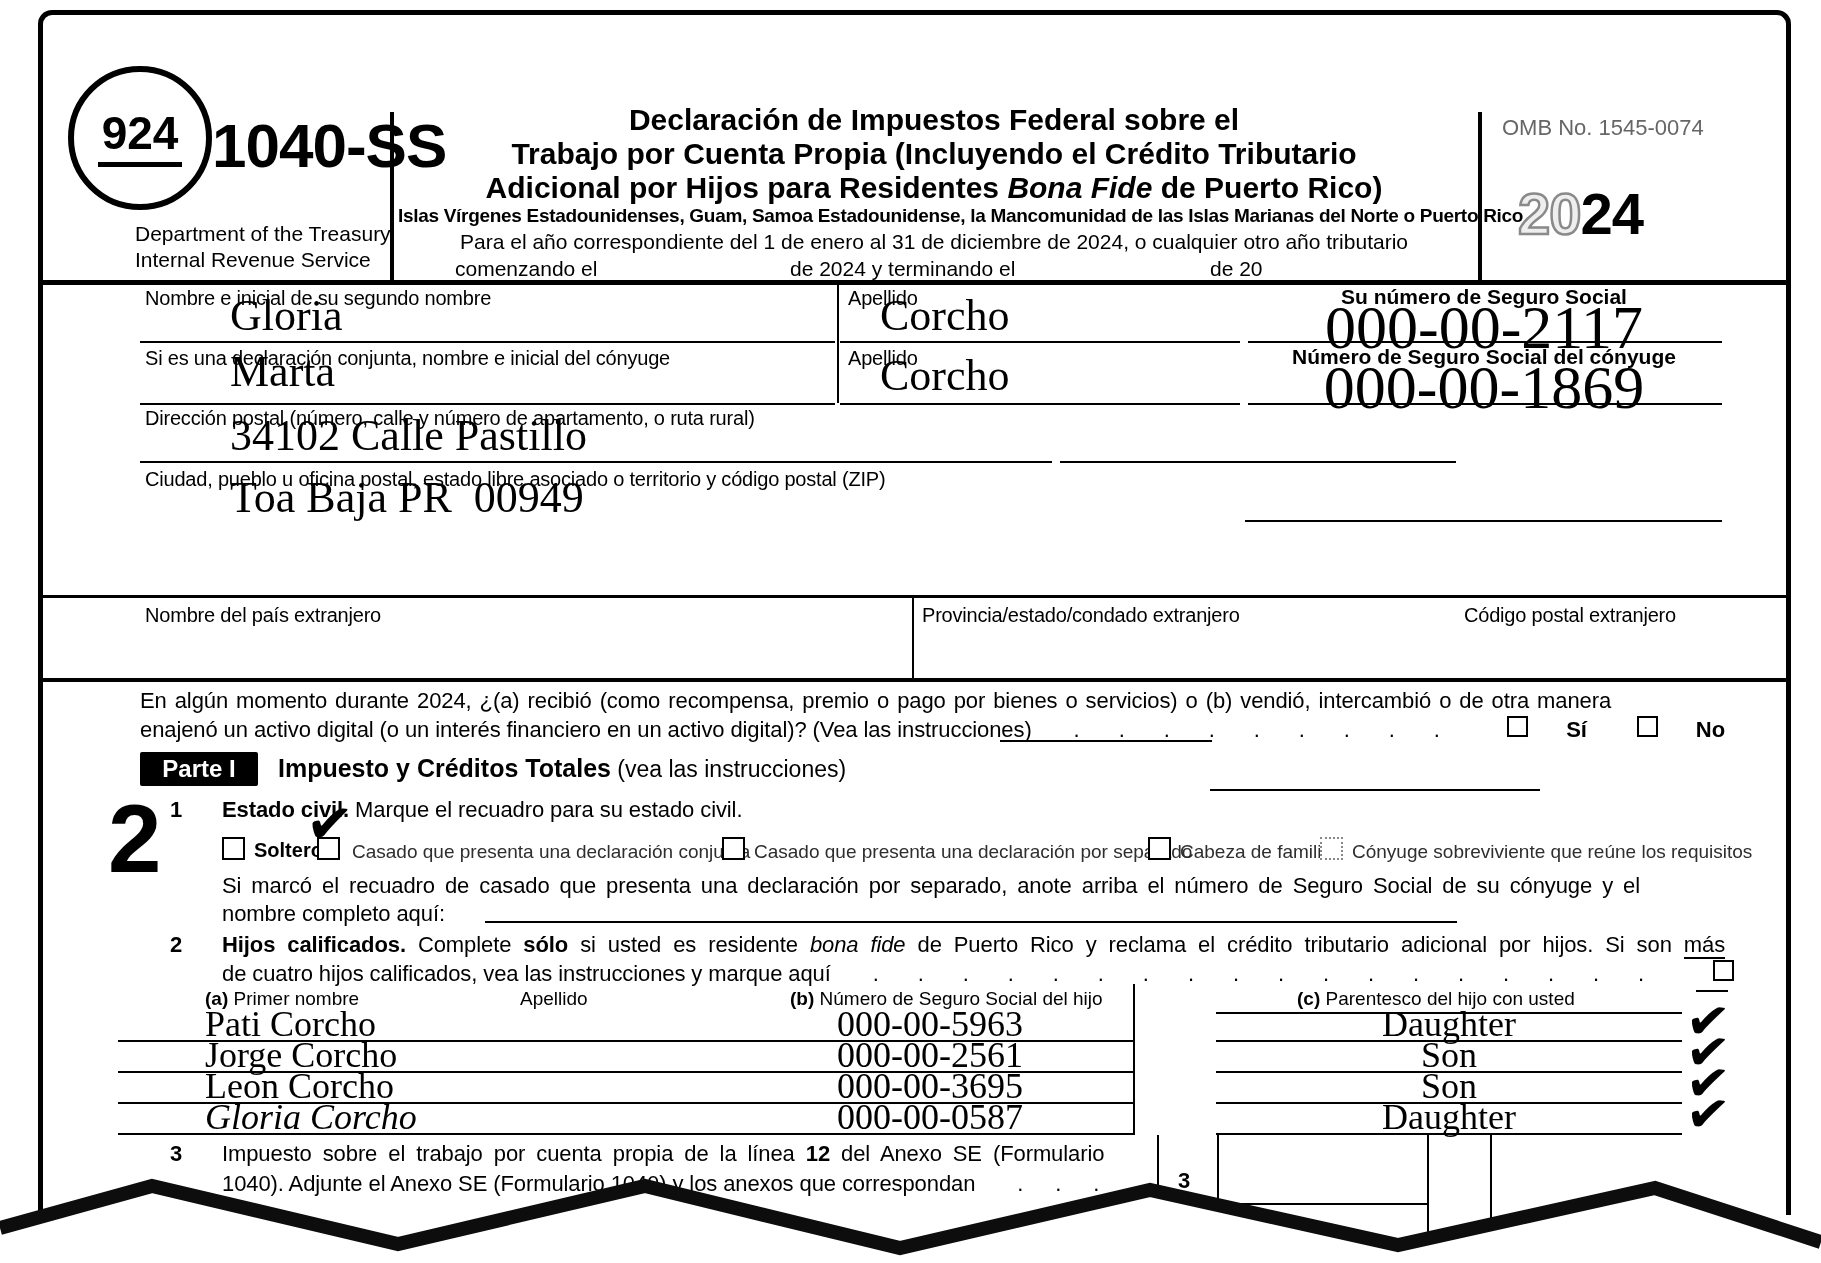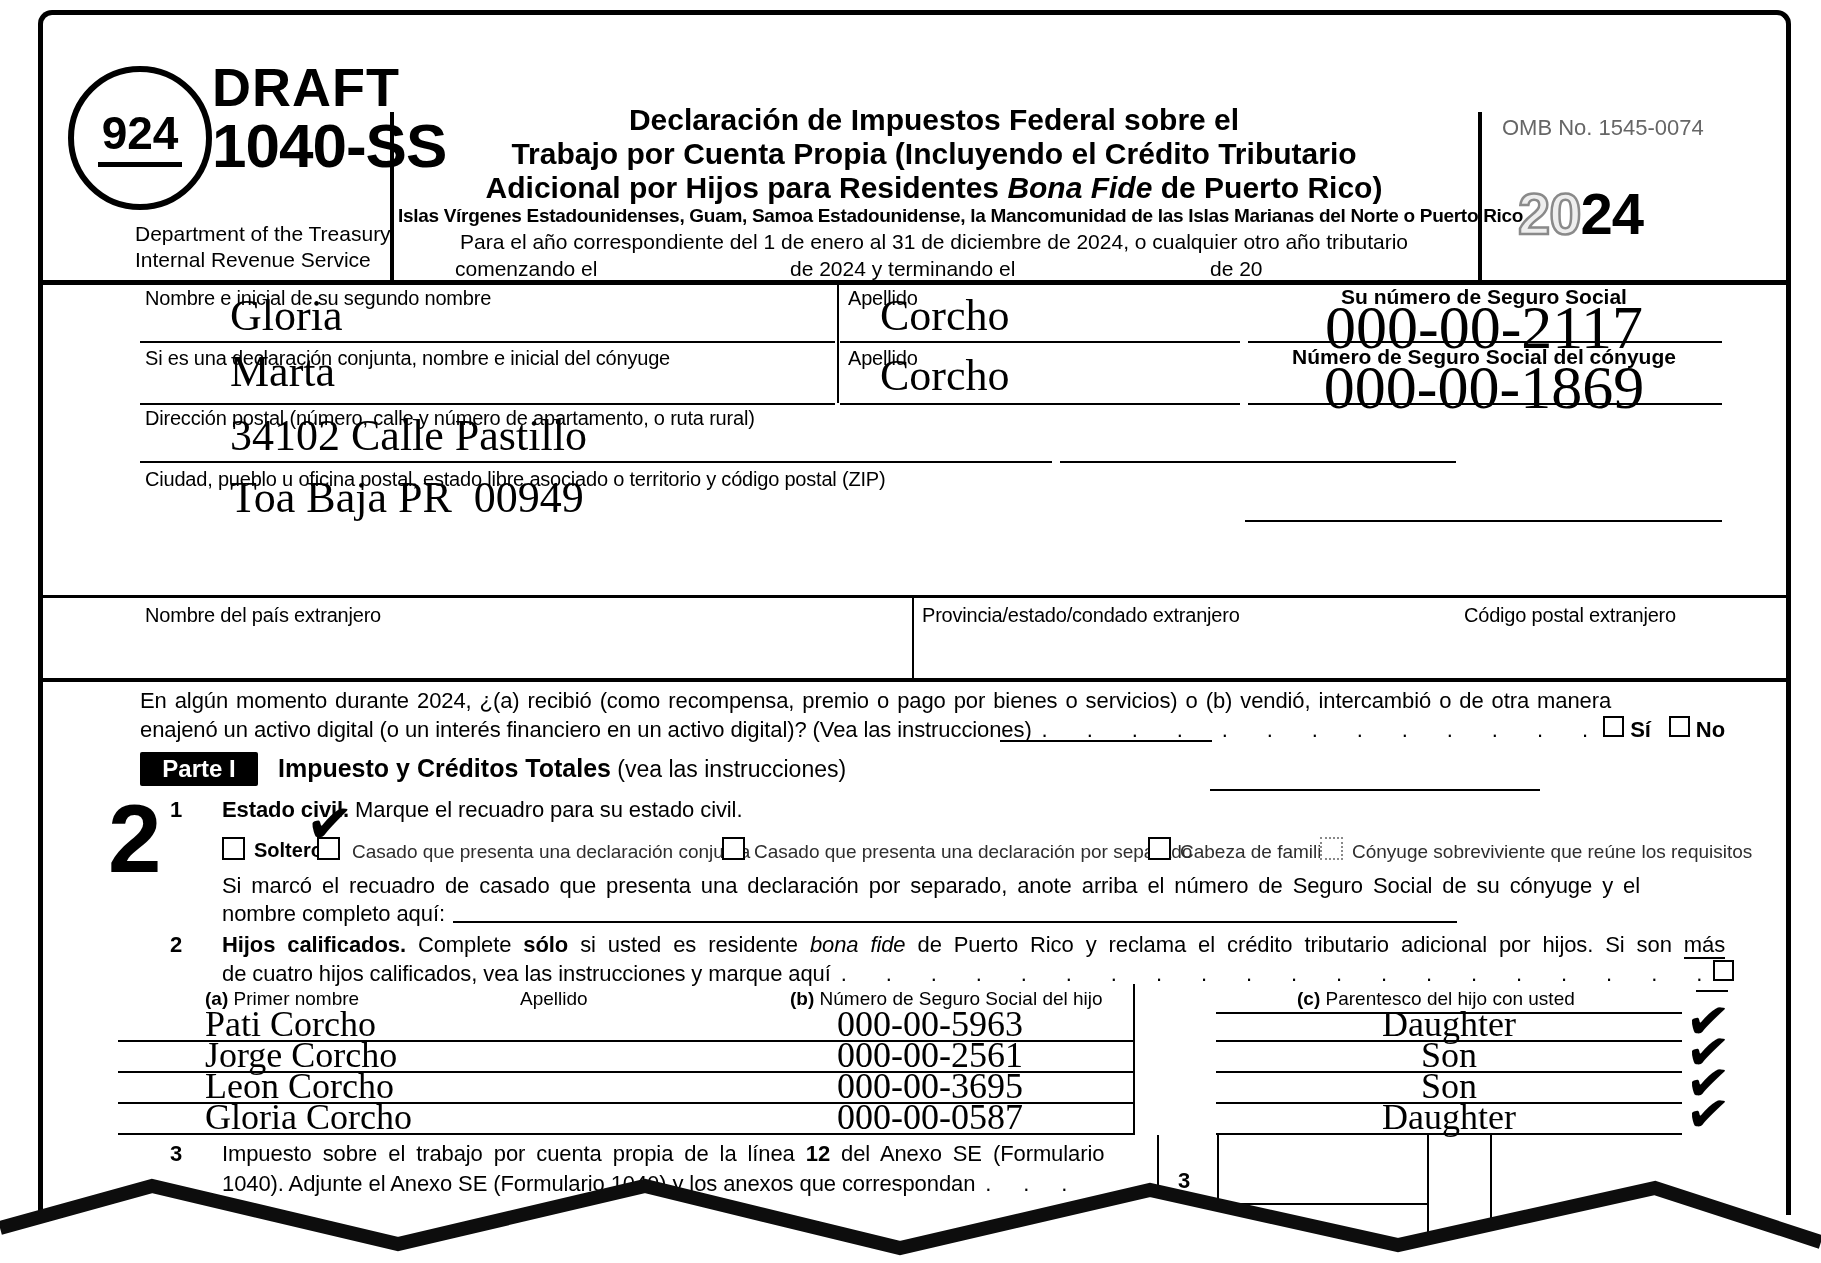--- a/index.html
+++ b/index.html
@@ -12,35 +12,34 @@
   .childval{font-family:"Liberation Serif",serif;font-size:36px;line-height:1;}
   .hline{position:absolute;background:#000;height:2px;}
   .vline{position:absolute;background:#000;width:2px;}
   .thick{height:4px;}
   .cb{position:absolute;width:19px;height:19px;border:2.5px solid #000;background:#fff;}
   .cbs{display:inline-block;width:17px;height:17px;border:2.5px solid #000;background:#fff;}
   .para{font-size:22px;letter-spacing:-0.1px;}
   .dots{overflow:hidden;white-space:nowrap;word-spacing:33px;padding:0 10px;flex:1;}
   .check{font-family:"DejaVu Sans",sans-serif;font-weight:900;font-size:52px;line-height:1;}
   .outline20{color:#eee;-webkit-text-stroke:2.5px #8a8a8a;}
-  .flexrow{display:flex;align-items:baseline;}
+  .flexrow{display:flex;align-items:baseline;gap:32px;}
   .optlbl{font-size:19px;color:#2e2e2e;}
   .boldlbl{font-weight:bold;}
 </style>
 </head>
 <body>
 
 <div id="page">
 
   <div class="abs" style="left:38px;top:10px;width:1743px;height:1200px;border-top:5px solid #000;border-left:5px solid #000;border-right:5px solid #000;border-radius:14px 14px 0 0;"></div>
 
   <div class="abs" style="left:68px;top:66px;width:132px;height:132px;border:6px solid #000;border-radius:50%;text-align:center;">
     <span style="display:inline-block;margin-top:34px;font-size:46px;font-weight:bold;border-bottom:5px solid #000;padding:0 4px 2px 4px;">924</span>
   </div>
-  <div class="abs" style="left:212px;top:56px;font-size:54px;font-weight:bold;letter-spacing:1px;">DRAFT</div>
   <div class="abs" style="left:212px;top:110px;font-size:62px;font-weight:800;letter-spacing:-1px;">1040-SS</div>
   <div class="abs" style="left:135px;top:222px;font-size:21px;">Department of the Treasury</div>
   <div class="abs" style="left:135px;top:248px;font-size:21px;">Internal Revenue Service</div>
 
   <div class="vline" style="left:390px;top:112px;height:168px;width:4px;"></div>
   <div class="vline" style="left:1478px;top:112px;height:168px;width:4px;"></div>
 
   <div class="abs" style="left:398px;top:137px;width:1072px;text-align:center;font-size:30px;font-weight:bold;">Trabajo por Cuenta Propia (Incluyendo el Crédito Tributario</div>
   <div class="abs" style="left:398px;top:103px;width:1072px;text-align:center;font-size:30px;font-weight:bold;">Declaración de Impuestos Federal sobre el</div>
   <div class="abs" style="left:398px;top:171px;width:1072px;text-align:center;font-size:30px;font-weight:bold;">
@@ -184,21 +183,21 @@
   <div class="hline" style="left:118px;top:1071px;width:1015px;"></div>
   <div class="hline" style="left:1216px;top:1071px;width:466px;"></div>
 
   <div class="abs childval" style="left:205px;top:1068px;">Leon Corcho</div>
   <div class="abs childval" style="left:760px;top:1068px;width:340px;text-align:center;">000-00-3695</div>
   <div class="abs childval" style="left:1216px;top:1068px;width:466px;text-align:center;">Son</div>
   <div class="abs check" style="left:1686px;top:1057px;transform:rotate(6deg);">✔</div>
   <div class="hline" style="left:118px;top:1102px;width:1015px;"></div>
   <div class="hline" style="left:1216px;top:1102px;width:466px;"></div>
 
-  <div class="abs childval" style="left:205px;top:1099px;">Gloria Corcho</div>
+  <div class="abs childval" style="left:205px;top:1099px;font-style:italic;">Gloria Corcho</div>
   <div class="abs childval" style="left:760px;top:1099px;width:340px;text-align:center;">000-00-0587</div>
   <div class="abs childval" style="left:1216px;top:1099px;width:466px;text-align:center;">Daughter</div>
   <div class="abs check" style="left:1686px;top:1088px;transform:rotate(6deg);">✔</div>
   <div class="hline" style="left:118px;top:1133px;width:1015px;"></div>
   <div class="hline" style="left:1216px;top:1133px;width:466px;"></div>
 
   <div class="abs para boldlbl" style="left:170px;top:1141px;">3</div>
   <div class="abs" style="left:222px;top:1141px;word-spacing:5px;">
     <span class="para">Impuesto sobre el trabajo por cuenta propia de la línea </span><span class="para boldlbl">12</span><span class="para"> del Anexo SE (Formulario</span>
   </div>

